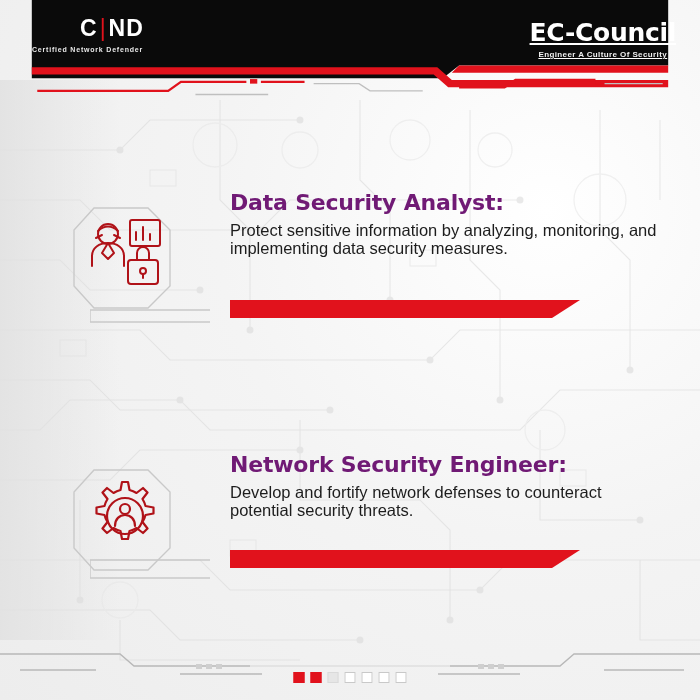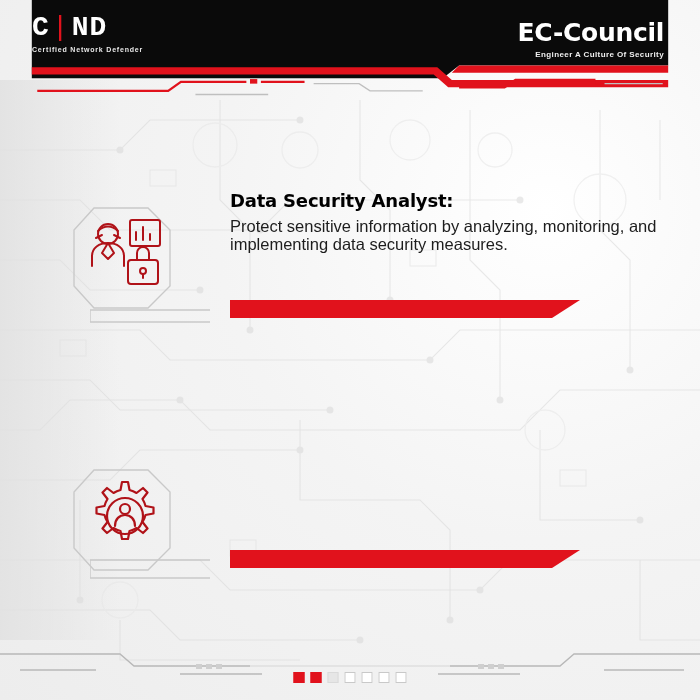--- a/index.html
+++ b/index.html
@@ -45,46 +45,48 @@
     z-index: 5;
   }
   .logo-cnd {
     position: absolute;
     left: 32px;
     top: 12px;
     z-index: 7;
     color: #ffffff;
   }
   .logo-cnd .big {
-    font-size: 28px;
+    font-size: 23px;
     font-weight: bold;
     letter-spacing: 1px;
     line-height: 32px;
-    font-family: Liberation Mono, monospace;
+    font-family: Liberation Sans, sans-serif;
+    margin-left: 48px;
   }
   .logo-cnd .big .bar {
     color: #e1121c;
     font-weight: normal;
     padding: 0 2px;
   }
   .logo-cnd .sub {
     font-size: 7px;
     letter-spacing: 0.8px;
     margin-top: 2px;
     color: #e8e8e8;
     font-weight: bold;
     text-transform: none;
   }
   .logo-ec {
     position: absolute;
-    right: 36px;
+    right: 24px;
     top: 18px;
-    text-align: right;
+    text-align: center;
     z-index: 7;
     color: #ffffff;
+    text-decoration: underline;
   }
   .logo-ec .main {
     font-size: 25px;
     font-weight: bold;
     letter-spacing: -0.3px;
     font-family: "DejaVu Sans", sans-serif;
   }
   .logo-ec .tag {
     font-size: 8px;
     font-weight: bold;
@@ -105,22 +107,22 @@
     width: 110px;
     height: 120px;
   }
   .card .text-wrap {
     position: absolute;
     left: 160px;
     top: 0;
     width: 430px;
   }
   .card-title {
-    color: #000000;
-    font-size: 18px;
+    color: #701a75;
+    font-size: 22px;
     font-weight: bold;
     letter-spacing: -0.2px;
     margin: 0 0 6px 0;
     font-family: "DejaVu Sans", sans-serif;
   }
   .card-desc {
     color: #1d1d1d;
     font-size: 16.5px;
     line-height: 18px;
     margin: 0;
@@ -302,20 +304,24 @@
         <path d="M24 18 H78 L100 40 V96 L78 118 H24 L4 96 V40 Z" fill="none" stroke="#c9c9c9" stroke-width="1.4"></path>
         <g stroke="#b01218" stroke-width="2.2" fill="none" stroke-linecap="round" stroke-linejoin="round">
           <path d="M52 30 l6 0 l1.5 8 a24 24 0 0 1 7 3 l6.5 -5 l4.5 4.5 l-5 6.5 a24 24 0 0 1 3 7 l8 1.5 l0 6 l-8 1.5 a24 24 0 0 1 -3 7 l5 6.5 l-4.5 4.5 l-6.5 -5 a24 24 0 0 1 -7 3 l-1.5 8 l-6 0 l-1.5 -8 a24 24 0 0 1 -7 -3 l-6.5 5 l-4.5 -4.5 l5 -6.5 a24 24 0 0 1 -3 -7 l-8 -1.5 l0 -6 l8 -1.5 a24 24 0 0 1 3 -7 l-5 -6.5 l4.5 -4.5 l6.5 5 a24 24 0 0 1 7 -3 Z"></path>
           <circle cx="55" cy="64" r="18"></circle>
           <circle cx="55" cy="57" r="5"></circle>
           <path d="M45 74 c0 -7 4.5 -11 10 -11 c5.5 0 10 4 10 11"></path>
         </g>
       </svg>
     </div>
 
+    <div class="text-wrap">
+      <h2 class="card-title">Network Security Engineer:</h2>
+      <p class="card-desc">Develop and fortify network defenses to counteract potential security threats.</p>
+    </div>
   </div>
 
   <svg style="position:absolute; left:90px; top:546px; z-index:4;" width="490" height="40" viewBox="0 0 490 40">
     <path d="M0 14 H120" stroke="#c9c9c9" stroke-width="1.4" fill="none"></path>
     <path d="M0 14 V32 H120" stroke="#c9c9c9" stroke-width="1.4" fill="none"></path>
     <path d="M140 4 H490 L462 22 H140 Z" fill="#e1121c"></path>
   </svg>
 
   <svg class="footer" width="700" height="60" viewBox="0 0 700 60">
     <g stroke="#b8b8b8" stroke-width="1.4" fill="none">

